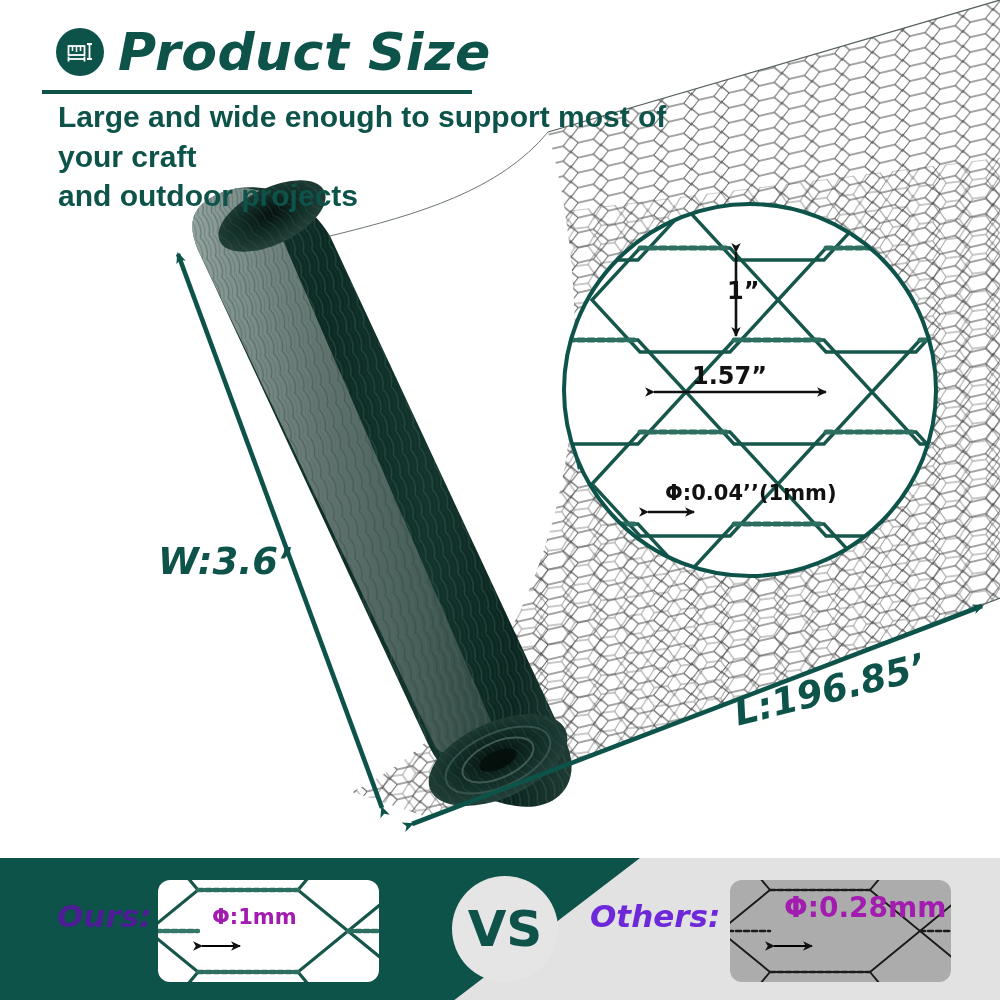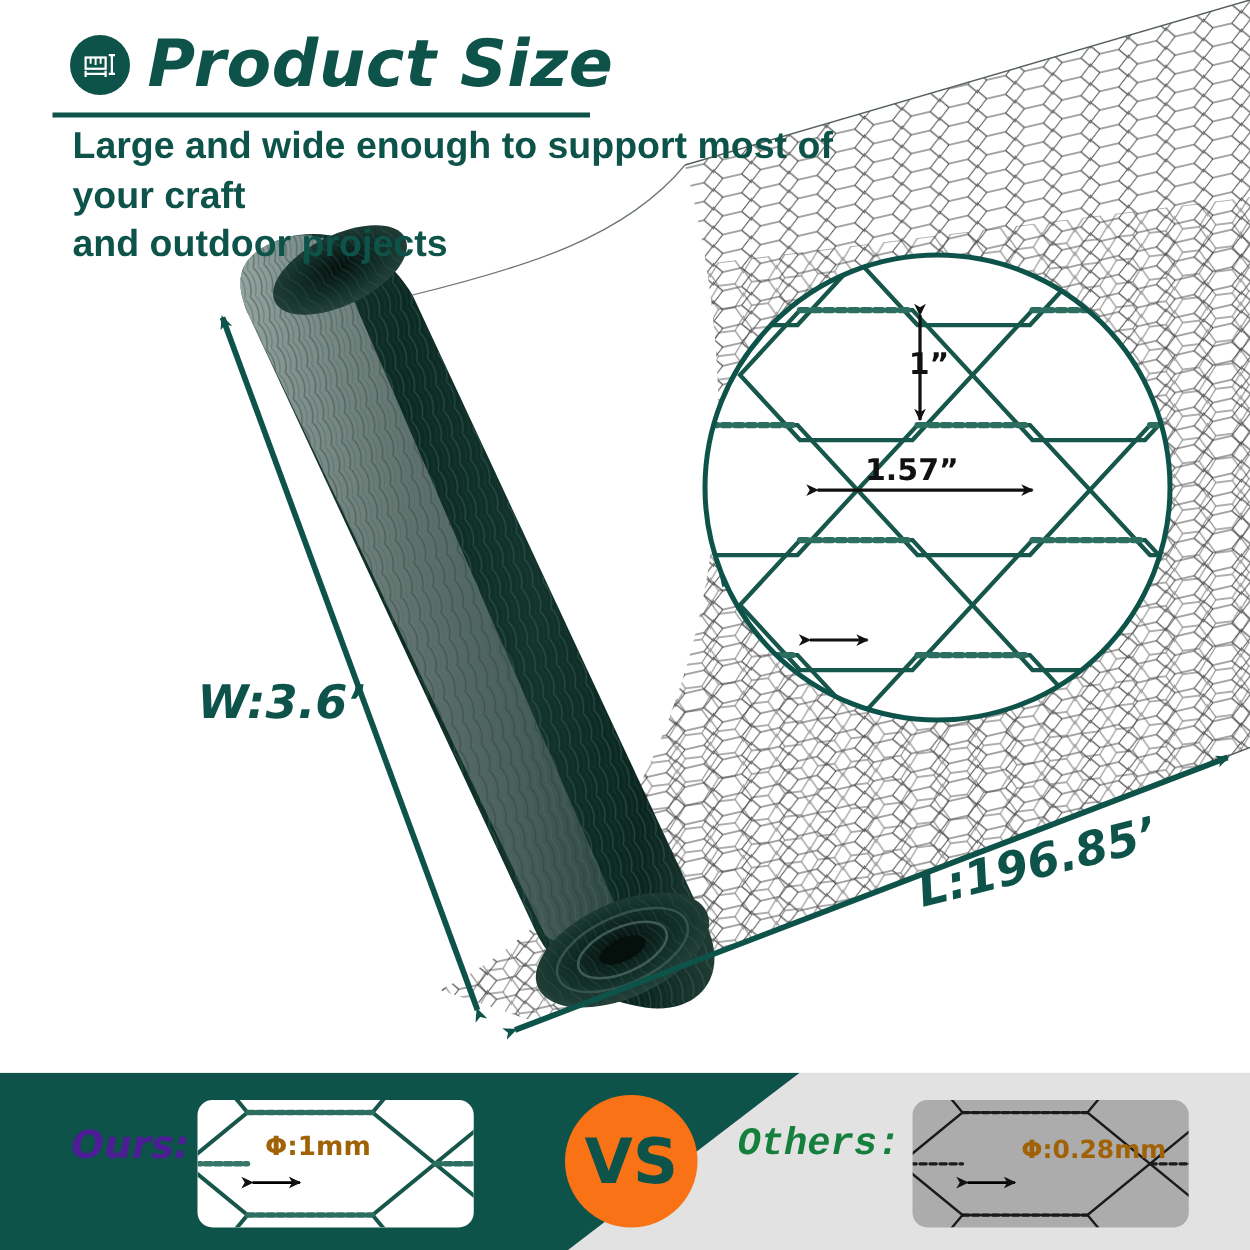--- a/index.html
+++ b/index.html
@@ -72,48 +72,48 @@
   .band { position:absolute; left:0; top:858px; width:1000px; height:142px; z-index:50; overflow:hidden; }
   .band-gray { position:absolute; inset:0; background:#e2e2e2; }
   .band-green {
     position:absolute; left:0; top:0; width:640px; height:142px;
     background:#0d5349;
     clip-path:polygon(0 0, 100% 0, 71% 100%, 0 100%);
   }
   .vs-circle {
     position:absolute; left:452px; top:18px;
     width:106px; height:106px; border-radius:50%;
-    background:#f97316;
+    background:#e5e5e5;
     display:flex; align-items:center; justify-content:center;
     z-index:4;
   }
   .vs-text {
     font-family:"DejaVu Sans", sans-serif;
     font-size:50px; font-weight:bold; color:#0d5349; line-height:1;
   }
   .cmp-label {
     position:absolute; z-index:3;
     font-family:"DejaVu Sans", sans-serif;
     font-size:31px; font-weight:bold; font-style:italic;
     white-space:nowrap;
   }
   .cmp-ours   { left:57px; top:40px; color:#4c1d95; }
-  .cmp-others { left:590px; top:40px; color:#15803d;font-family:Liberation Mono, monospace; }
+  .cmp-others { left:590px; top:40px; color:#6d28d9; }
 
   .cmp-panel { position:absolute; z-index:3; border-radius:12px; overflow:hidden; }
   .panel-ours   { left:158px; top:22px; width:221px; height:102px; background:#ffffff; }
   .panel-others { left:730px; top:22px; width:221px; height:102px; background:#acacac; }
 
   .panel-cap {
     position:absolute; z-index:5;
     font-family:"DejaVu Sans", sans-serif;
-    font-weight:bold; color:#a16207; white-space:nowrap;
+    font-weight:bold; color:#a21caf; white-space:nowrap;
   }
   .cap-ours   { left:212px; top:47px; font-size:21px; }
-  .cap-others { left:784px; top:49px; font-size:20px;margin-left:33px; }
+  .cap-others { left:784px; top:33px; font-size:28px; }
 </style>
 </head>
 <body>
 
 <div id="root">
 
   <svg class="art" viewBox="0 0 1000 860" preserveAspectRatio="none">
     <defs>
 
       <pattern id="hexFine" width="26" height="15" patternUnits="userSpaceOnUse">
@@ -276,20 +276,21 @@
     <div class="title-rule"></div>
     <div class="subtitle">Large and wide enough to support most of your craft
 and outdoor projects</div>
   </div>
 
   <div class="dim-label dim-w">W:3.6’</div>
   <div class="dim-label dim-l">L:196.85’</div>
 
   <div class="callout-label lab-1in">1”</div>
   <div class="callout-label lab-157">1.57”</div>
+  <div class="callout-label lab-phi">Φ:0.04’’(1mm)</div>
 
   <div class="band">
     <div class="band-gray"></div>
     <div class="band-green"></div>
 
     <div class="cmp-label cmp-ours">Ours:</div>
 
     <div class="cmp-panel panel-ours">
       <svg width="221" height="102" viewBox="0 0 221 102" aria-hidden="true">
         <g fill="none" stroke="#16564b" stroke-width="3.2">

